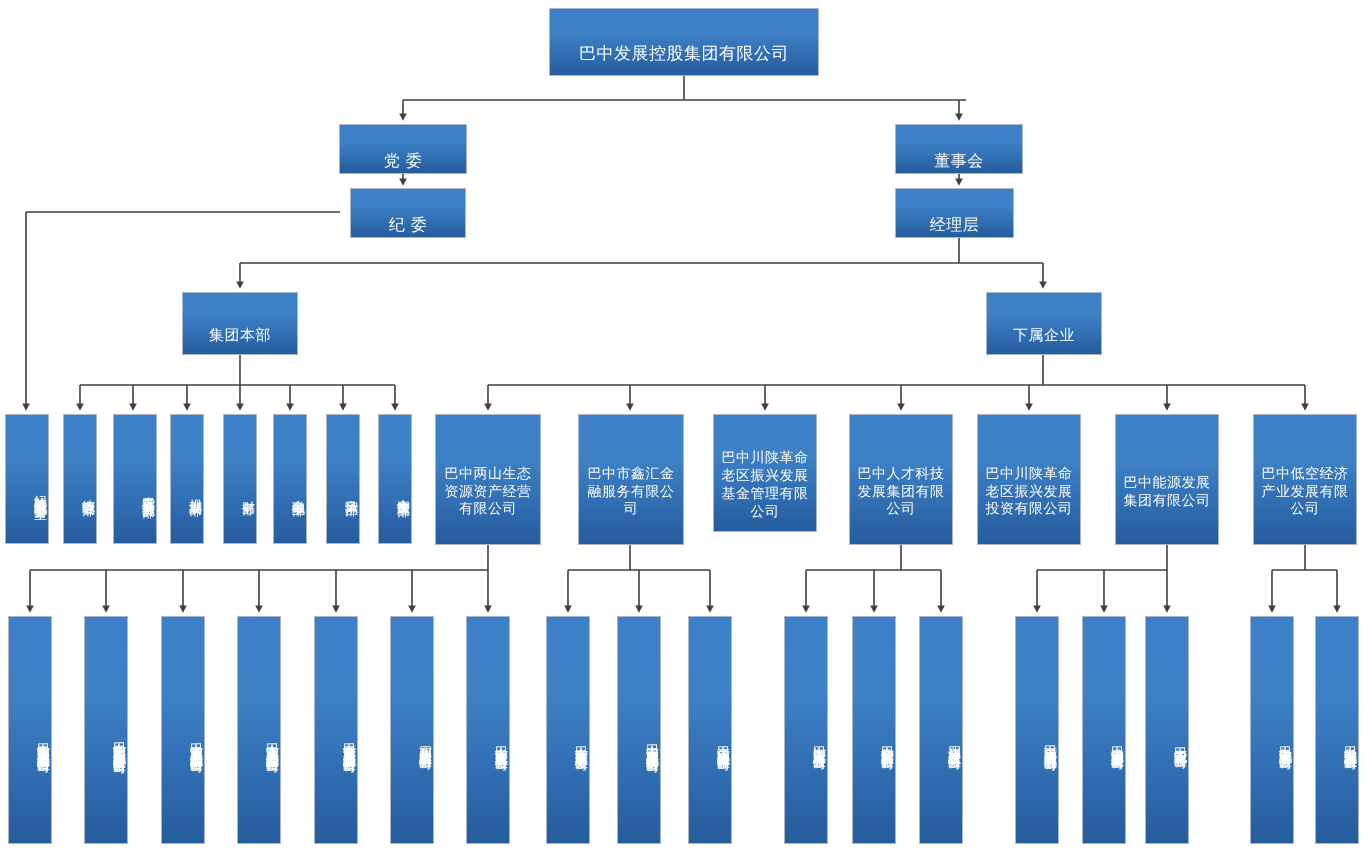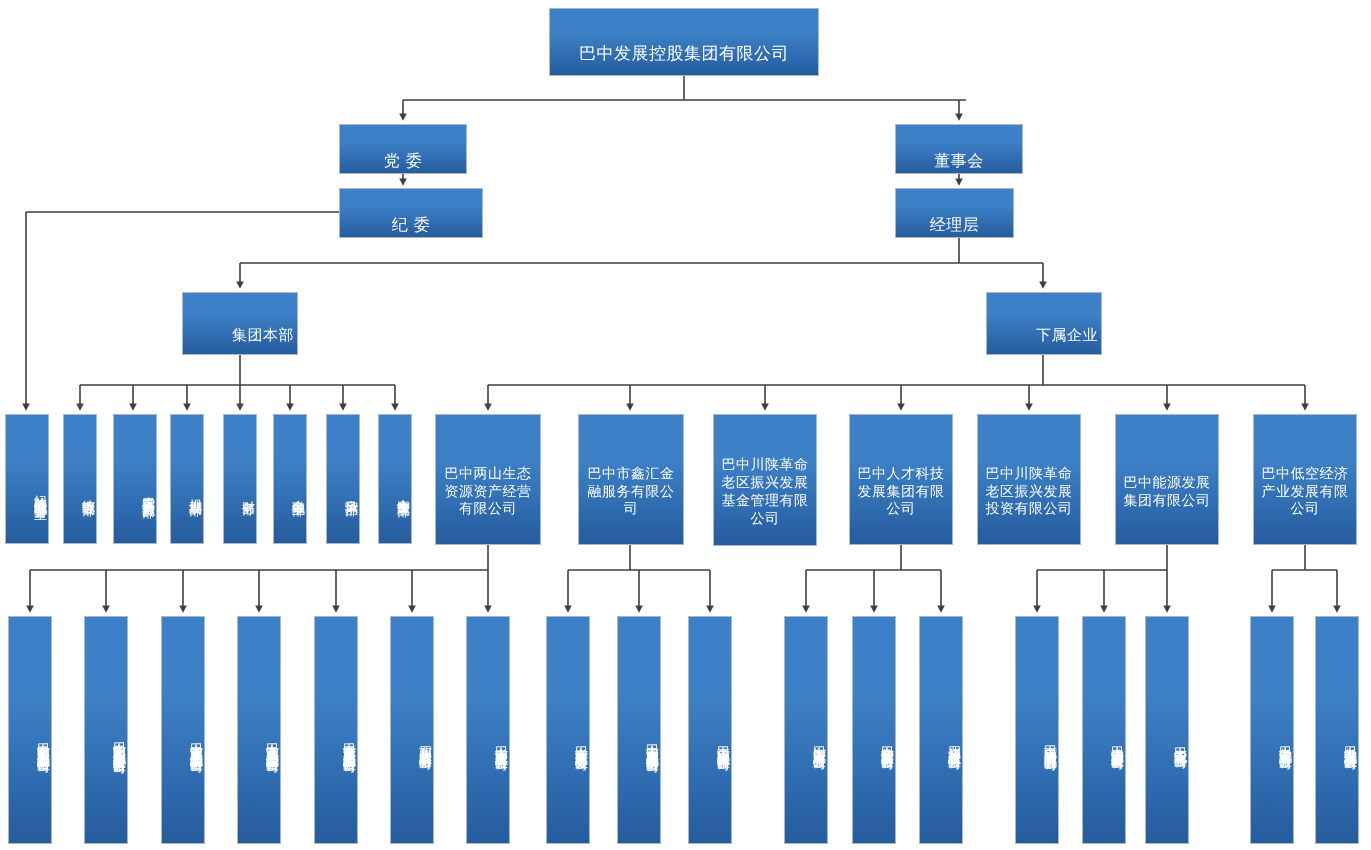--- a/index.html
+++ b/index.html
@@ -27,21 +27,21 @@
     writing-mode:vertical-rl;
     text-orientation:upright;
     align-items:center;
     justify-content:center;
     line-height:1.16;
     letter-spacing:1px;
   }
   .node.vert .lbl{padding:3px 0;}
   .t-root{font-size:17px;}
   .t-l1{font-size:16px;}
-  .t-l2{font-size:15px;text-align:right;}
+  .t-l2{font-size:15px;}
   .t-sub{font-size:14px;}
   .t-dept{font-size:13px;}
   .t-leaf{font-size:13px;}
 </style>
 </head>
 <body>
 
 <div id="chart">
 
   <svg id="wires" viewBox="0 0 1371 850">
@@ -128,21 +128,21 @@
     <span class="lbl">巴中发展控股集团有限公司</span>
   </div>
 
   <div class="node t-l1" style="left:339px;top:124px;width:128px;height:50px;">
     <span class="lbl">党 委</span>
   </div>
   <div class="node t-l1" style="left:895px;top:124px;width:128px;height:50px;">
     <span class="lbl">董事会</span>
   </div>
 
-  <div class="node t-l1" style="left:339px;top:188px;width:144px;height:50px;">
+  <div class="node t-l1" style="left:350px;top:188px;width:116px;height:50px;">
     <span class="lbl">纪 委</span>
   </div>
   <div class="node t-l1" style="left:895px;top:188px;width:119px;height:50px;">
     <span class="lbl">经理层</span>
   </div>
 
   <div class="node t-l2" style="left:182px;top:292px;width:116px;height:63px;">
     <span class="lbl">集团本部</span>
   </div>
   <div class="node t-l2" style="left:986px;top:292px;width:116px;height:63px;">
@@ -173,21 +173,21 @@
   <div class="node vert t-dept" style="left:378px;top:414px;width:34px;height:130px;">
     <span class="lbl">安全生产管理部</span>
   </div>
 
   <div class="node t-sub" style="left:435px;top:414px;width:106px;height:131px;">
     <span class="lbl">巴中两山生态资源资产经营有限公司</span>
   </div>
   <div class="node t-sub" style="left:578px;top:414px;width:106px;height:131px;justify-content:flex-end;">
     <span class="lbl">巴中市鑫汇金融服务有限公司</span>
   </div>
-  <div class="node t-sub" style="left:713px;top:414px;width:104px;height:132px;">
+  <div class="node t-sub" style="left:713px;top:414px;width:104px;height:118px;">
     <span class="lbl">巴中川陕革命老区振兴发展基金管理有限公司</span>
   </div>
   <div class="node t-sub" style="left:849px;top:414px;width:104px;height:131px;">
     <span class="lbl">巴中人才科技发展集团有限公司</span>
   </div>
   <div class="node t-sub" style="left:977px;top:414px;width:104px;height:131px;">
     <span class="lbl">巴中川陕革命老区振兴发展投资有限公司</span>
   </div>
   <div class="node t-sub" style="left:1115px;top:414px;width:104px;height:131px;">
     <span class="lbl">巴中能源发展集团有限公司</span>

